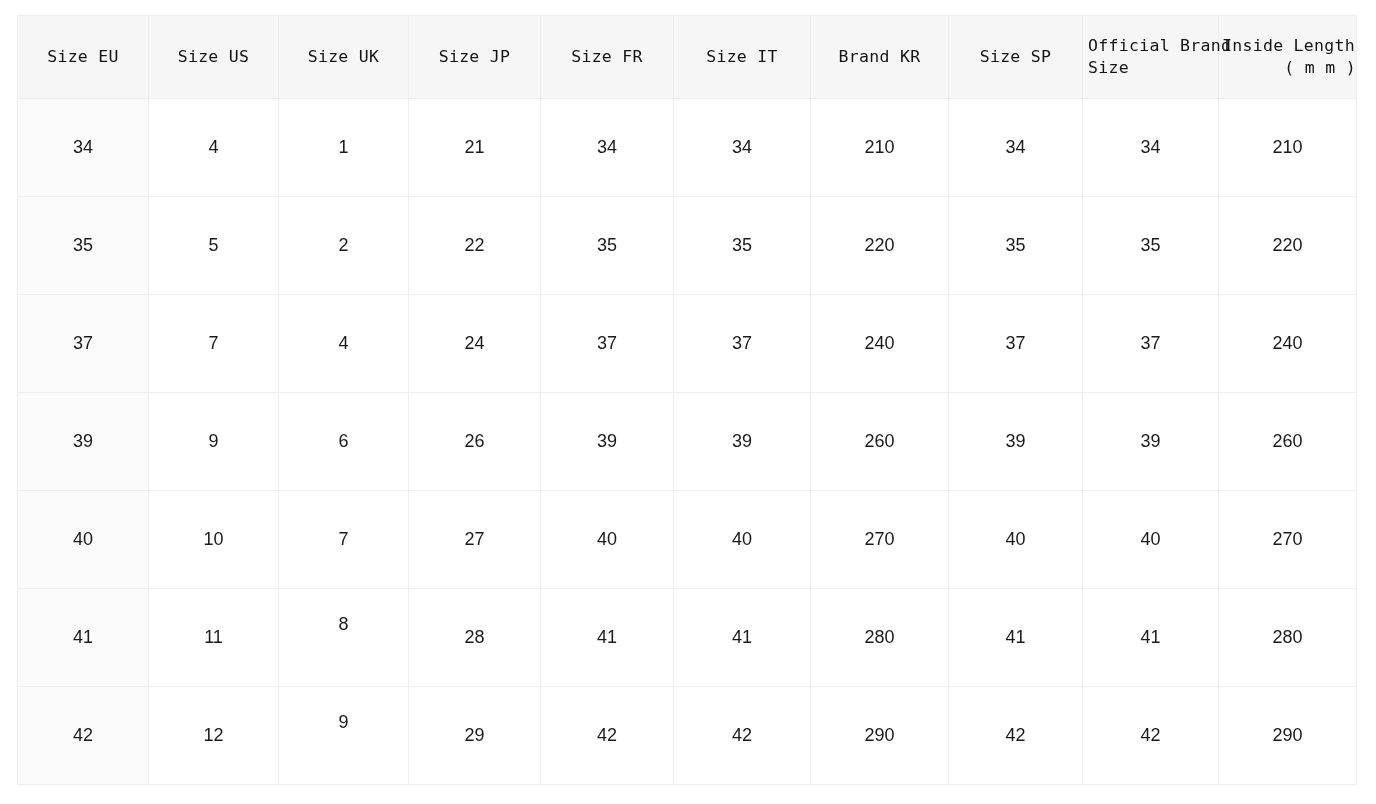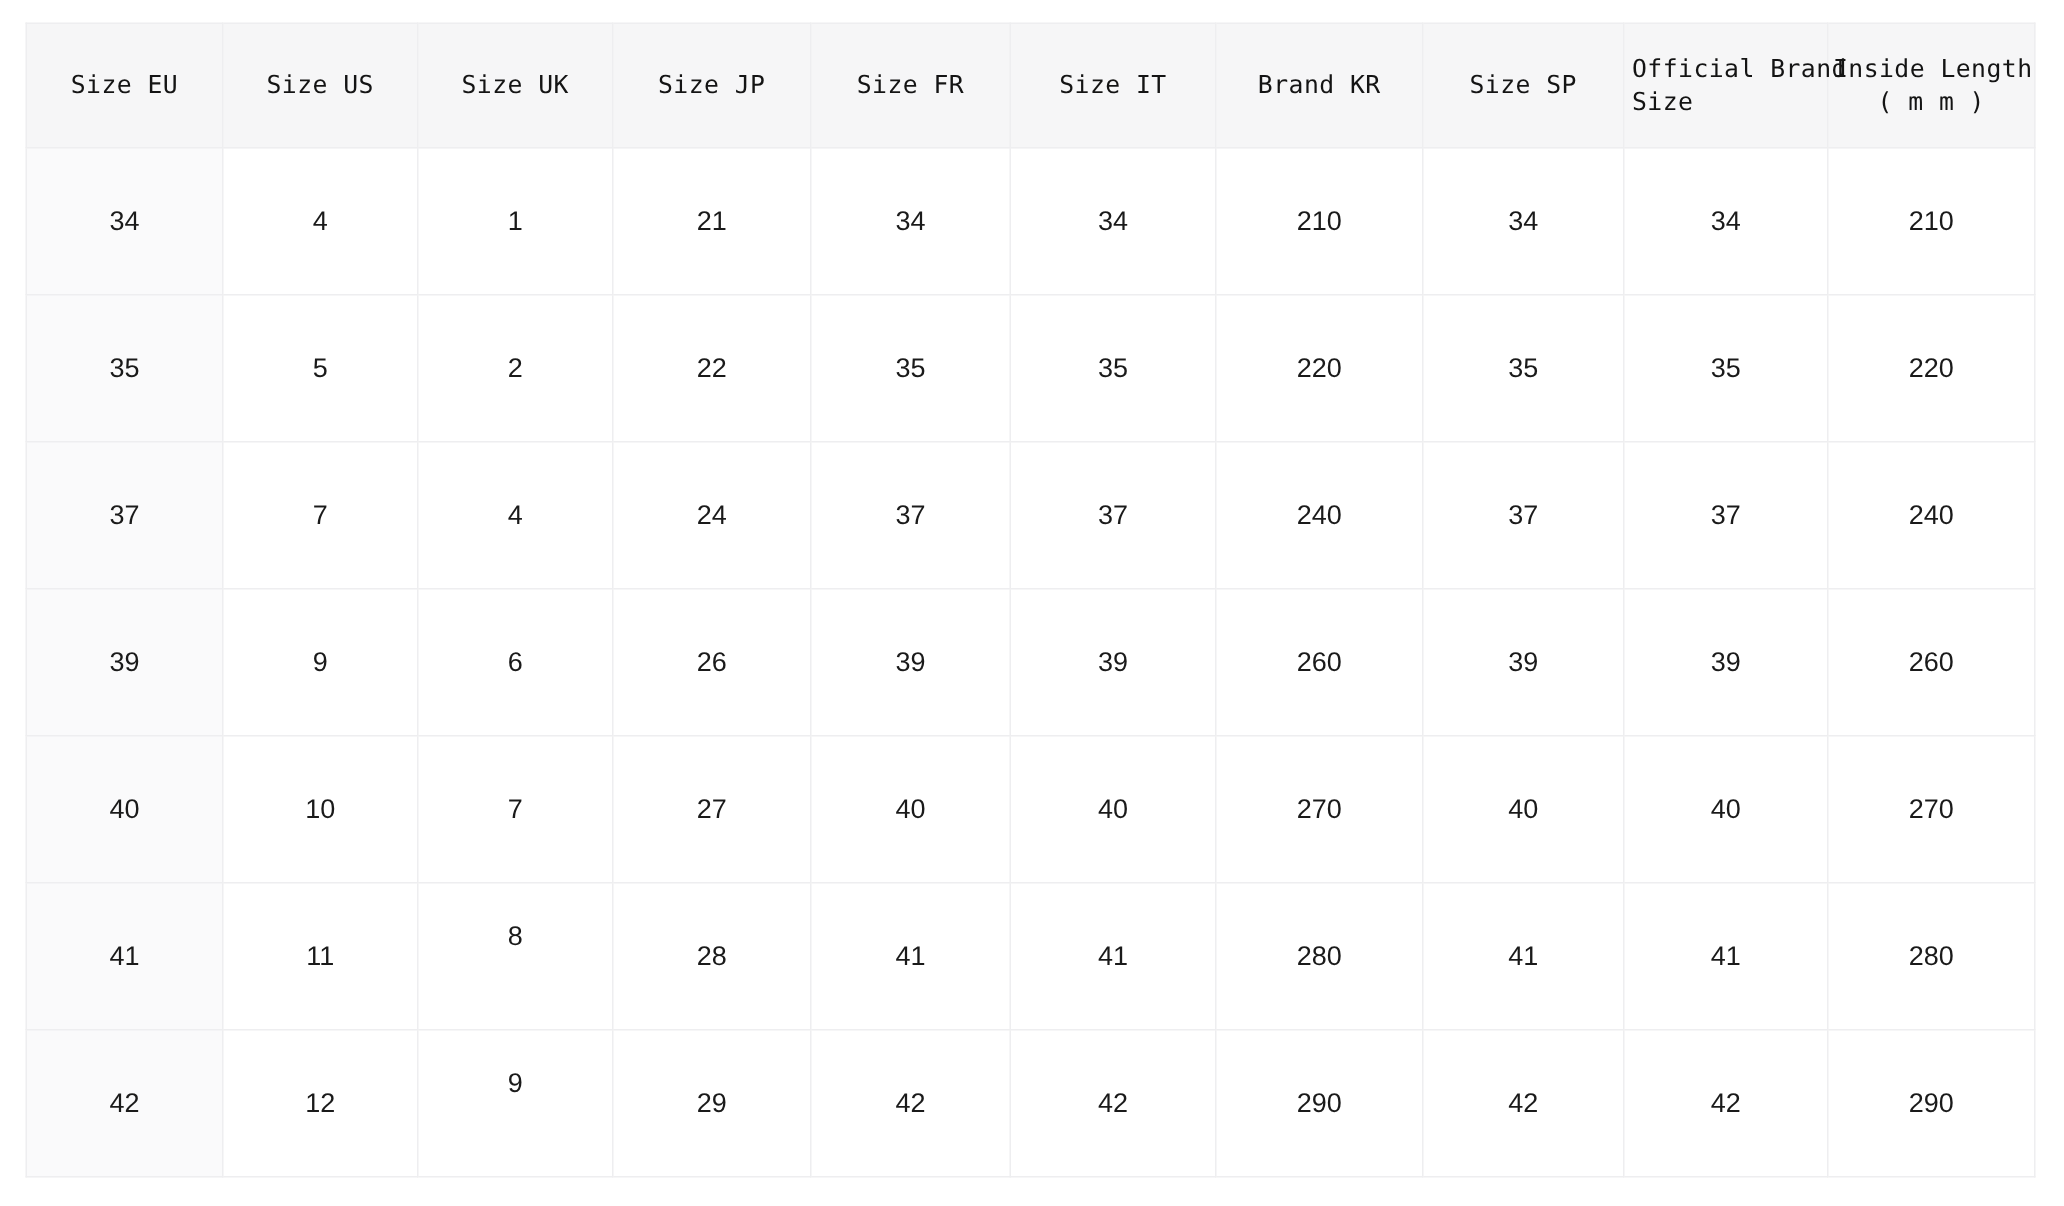--- a/index.html
+++ b/index.html
@@ -41,21 +41,21 @@
     text-align: center;
     letter-spacing: 0.3px;
   }
   table.size-chart th .hline {
     line-height: 22px;
     white-space: nowrap;
   }
   table.size-chart th.align-left { text-align: left; }
   table.size-chart th.align-left .hline { padding-left: 5px; }
   table.size-chart th.mixed-align .hline.l1 { text-align: center; padding-left: 2px; }
-  table.size-chart th.mixed-align .hline.l2 { text-align: center; padding-left: 0; }
+  table.size-chart th.mixed-align .hline.l2 { text-align: right; padding-left: 0; }
   
   table.size-chart tbody tr { height: 76px; text-decoration: underline; }
   table.size-chart td {
     background: #ffffff;
     font-family: "Liberation Sans", sans-serif;
     font-size: 18px;
     color: #1a1a1a;
     text-align: center;
   }
   table.size-chart td.first-col { background: #fafafb; }

